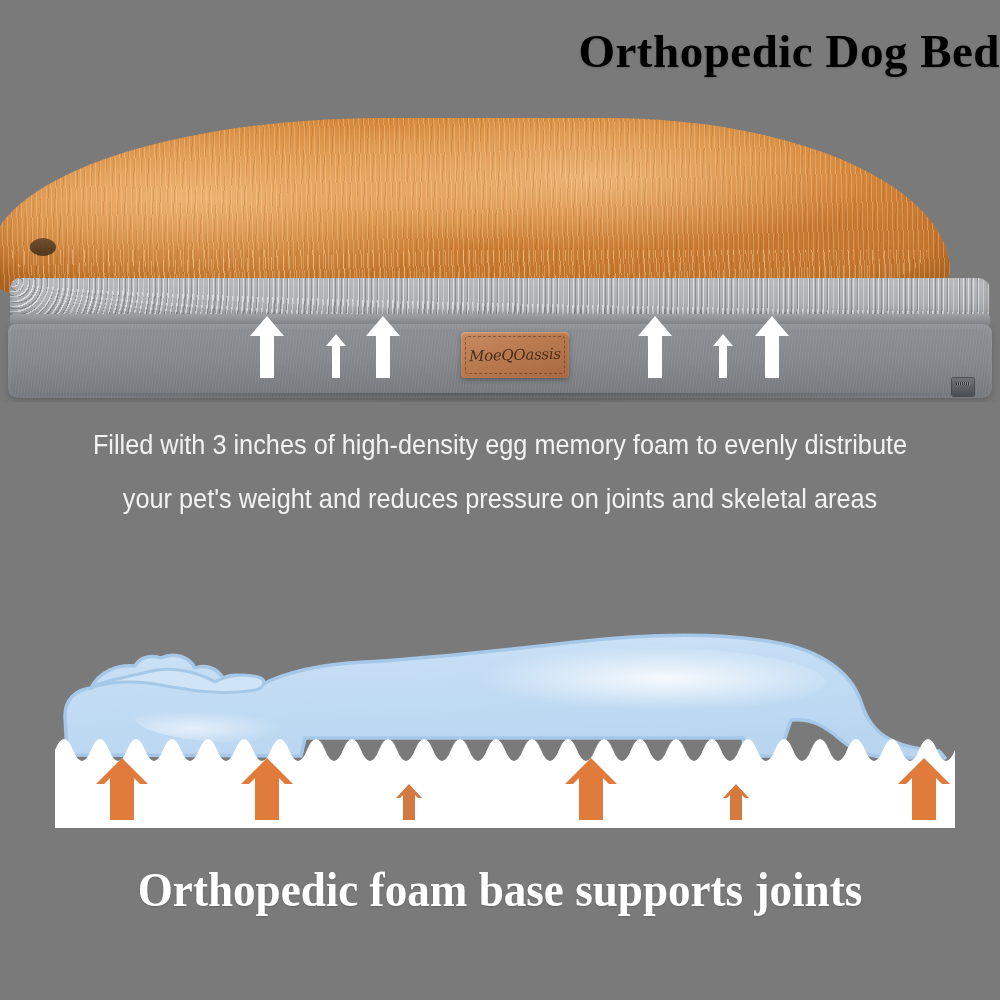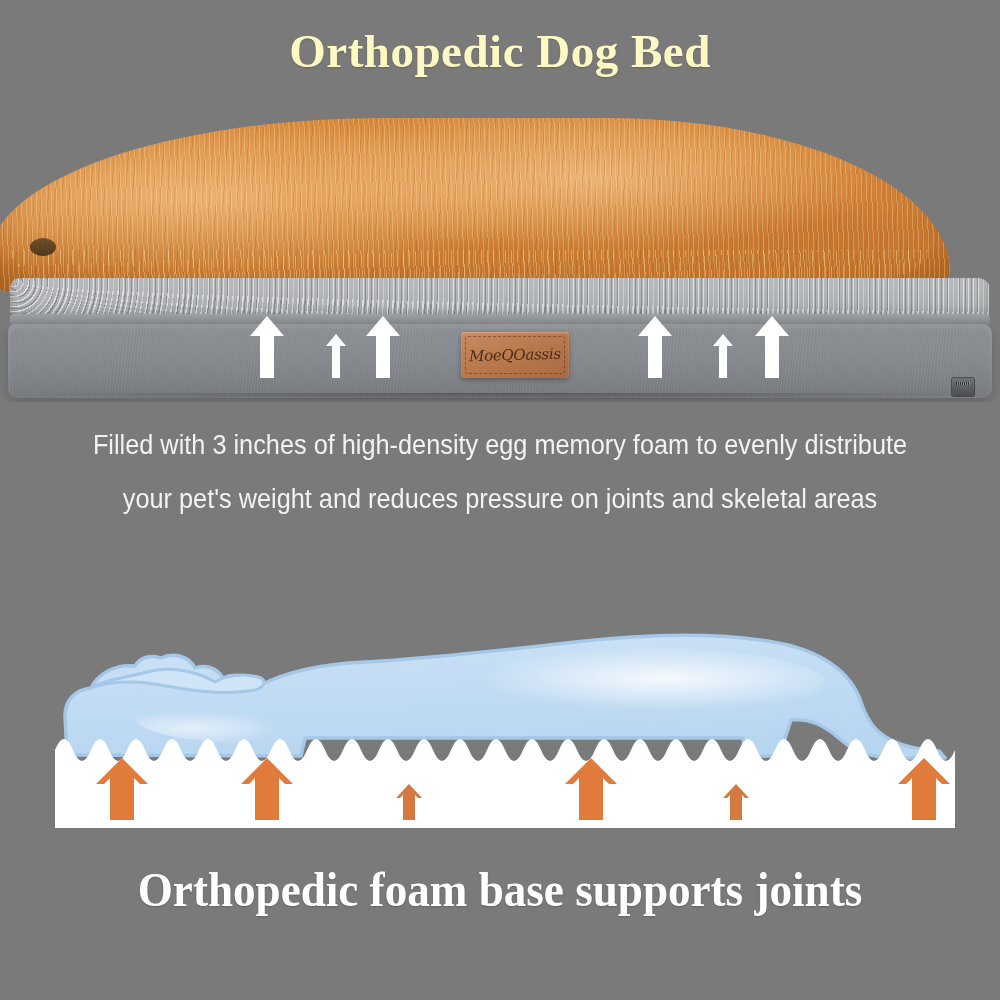--- a/index.html
+++ b/index.html
@@ -8,26 +8,26 @@
     background:#7a7a7a;
     font-family:"Liberation Sans", sans-serif;
     overflow:hidden;
     position:relative;
   }
   .page{position:relative;width:1000px;height:1000px;background:#7a7a7a;}
 
   
   .title-top{
     position:absolute;left:0;top:24px;width:1000px;
-    text-align:center;
+    text-align:right;
     font-family:"Liberation Serif", serif;
     font-weight:bold;
     font-size:47px;
     letter-spacing:0.5px;
-    color:#fef9c3;
+    color:#000000;
     text-shadow:0 1px 2px rgba(0,0,0,.18);
   }
   .title-bottom{
     position:absolute;left:0;top:862px;width:1000px;
     text-align:center;
     font-family:"Liberation Serif", serif;
     font-weight:bold;
     font-size:48px;
     transform:scaleX(0.94);
     color:#ffffff;

